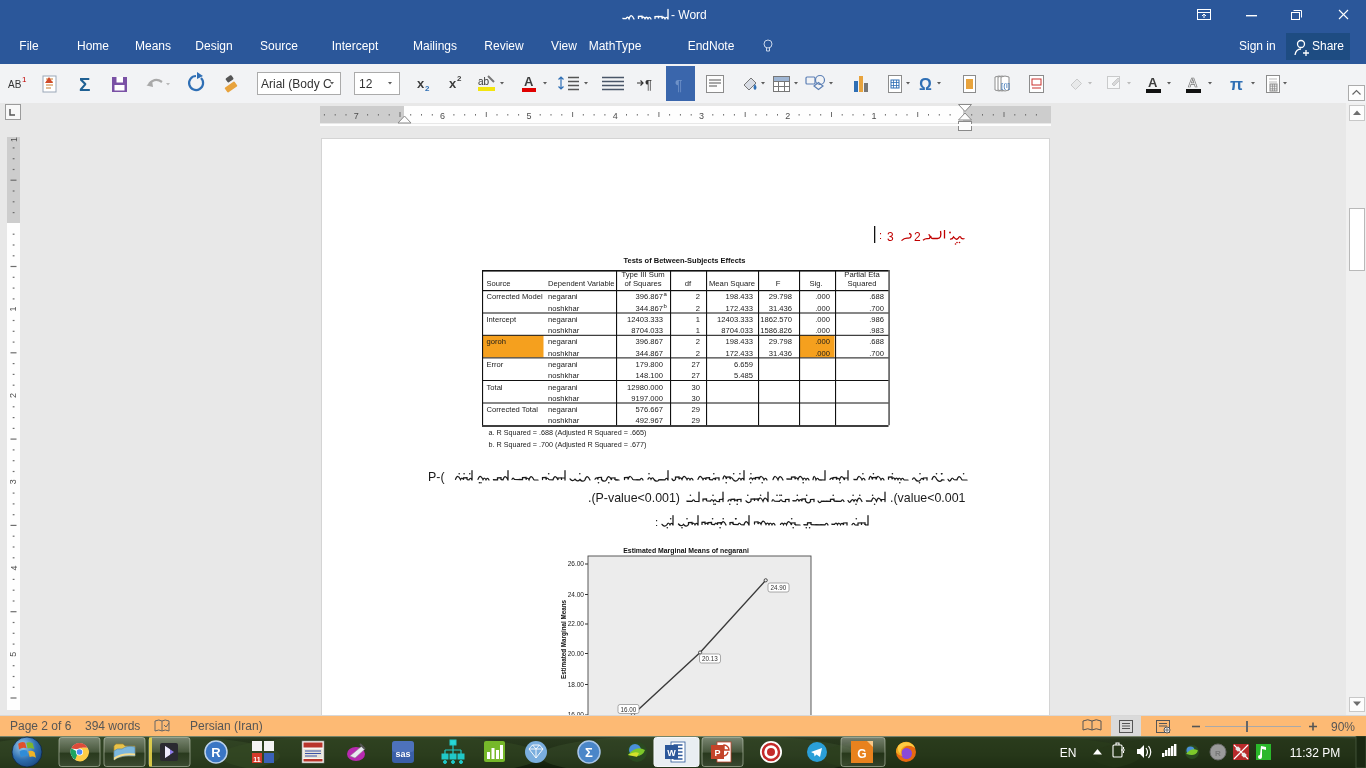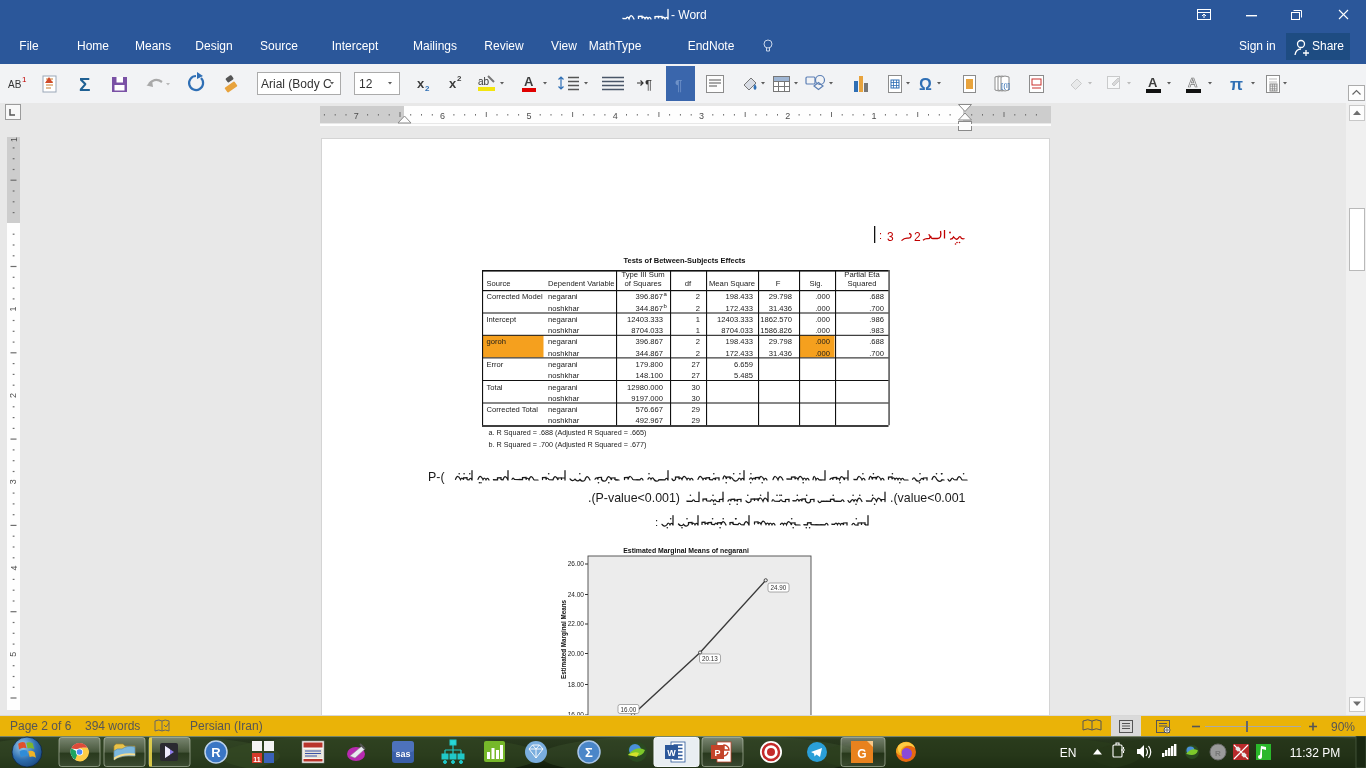--- a/index.html
+++ b/index.html
@@ -6,21 +6,21 @@
 .abs{position:absolute;}
 #titlebar{left:0;top:0;width:1366px;height:29px;background:#2b579a;padding-left:9px;}
 #tabbar{left:0;top:29px;width:1366px;height:35px;background:#2b579a;}
 .tab{position:absolute;top:0;height:35px;line-height:35px;color:#fff;
  font-size:12px;white-space:nowrap;}
 #qat{left:0;top:64px;width:1366px;height:39px;background:#f2f3f5;}
 #rulerzone{left:0;top:103px;width:1366px;height:34px;background:#e8e8e8;}
 #docarea{left:0;top:137px;width:1346px;height:579px;background:#e8e8e8;}
 #page{position:absolute;left:321px;top:1px;width:727px;height:578px;
  background:#fff;border:1px solid #d4d4d4;border-bottom:none;}
-#statusbar{left:0;top:715px;width:1366px;height:21px;background:#eab308;
+#statusbar{left:0;top:715px;width:1366px;height:21px;background:#fdba74;
  border-top:1px solid #d8d8d8;color:#565656;font-size:12px;}
 #taskbar{left:0;top:736px;width:1366px;height:32px;}
 .sb{position:absolute;top:0;height:20px;line-height:20px;}
 </style></head><body>
 <div id="titlebar" class="abs">
     <svg class="abs" style="left:0;top:0" width="1366" height="29">
       <path d="M668.0 19.0 L668.0 9.5 M668.0 19.0 q-1.5 -3 -3.0 -0.2 q-1.5 -3 -3.0 -0.2 l0 -2.2 l-3.5 0.2 l0 2 l0 -2.2 l-3.5 0.2 l0 2 M651.0 19.0 q-1.5 -3 -3.0 -0.2 q-1.5 -3 -3.0 -0.2 q-1.5 -3 -3.0 -0.2 l0 -2.2 l-3.5 0.2 l0 2 M634.0 19.0 q-3.0 -6.5 -5.0 -0.2 q-1.5 -3 -3.0 -0.2 l-3.0 -0.2 l0 0.2" fill="none" stroke="#ffffff" stroke-width="1.35" stroke-linecap="round"></path>
       <text x="671" y="19" font-size="12" fill="#ffffff" font-family="Liberation Sans">- Word</text>
       <g stroke="#fff" fill="none" stroke-width="1">
         <rect x="1197.5" y="9.5" width="13" height="10"></rect>

